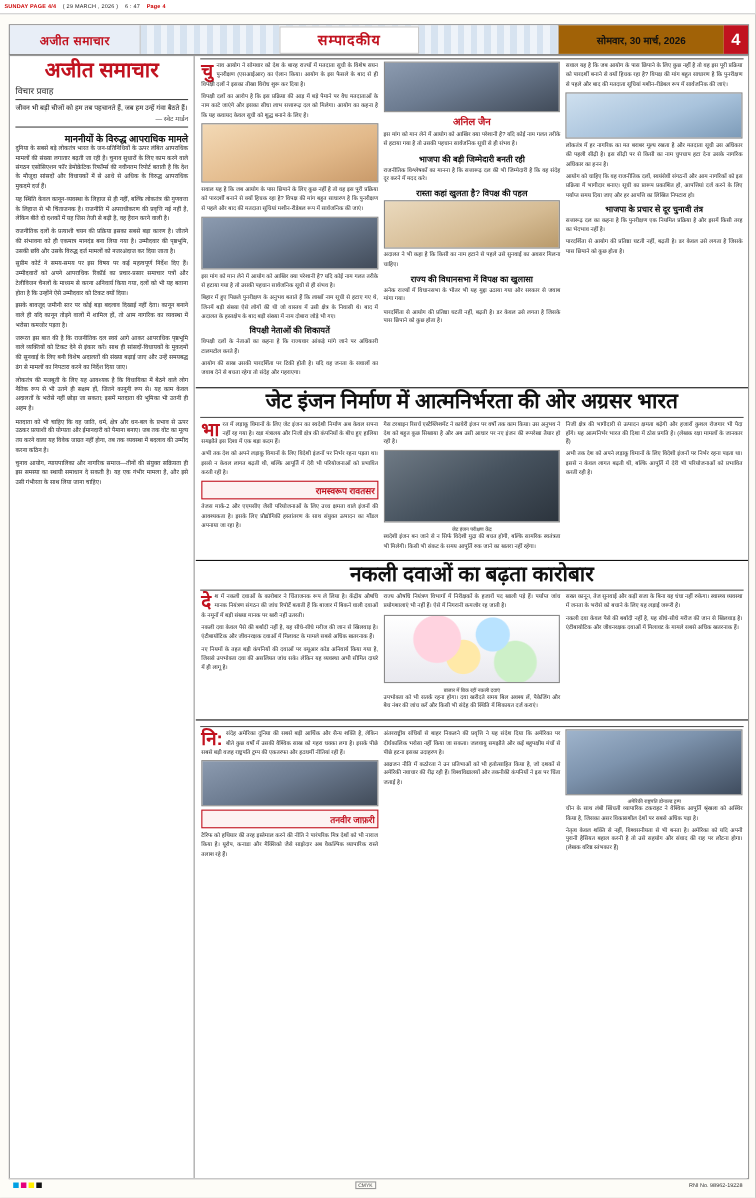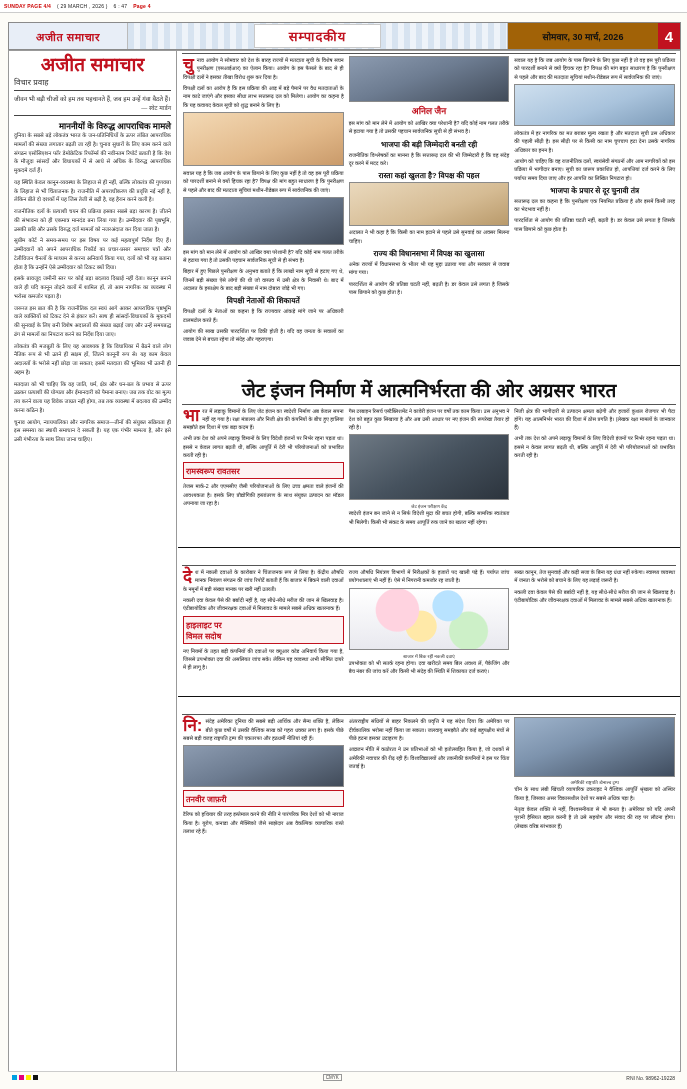--- a/index.html
+++ b/index.html
@@ -55,24 +55,24 @@
   .photo.pills{background:radial-gradient(circle at 30% 35%,#ffd3e0 0 18%,transparent 19%),
                 radial-gradient(circle at 62% 28%,#b9e3ff 0 14%,transparent 15%),
                 radial-gradient(circle at 45% 62%,#ffe9a8 0 16%,transparent 17%),
                 radial-gradient(circle at 75% 70%,#cdf0c8 0 15%,transparent 16%),
                 linear-gradient(180deg,#ffffff,#e9e9ef);}
   .photo.trump{background:linear-gradient(160deg,#9fb4cc 0%,#7d93ad 40%,#3f4c5e 100%);}
   .photo.books{background:linear-gradient(160deg,#ead9bd 0%,#d5bb93 60%,#b99a6b 100%);}
   .photo.people{background:linear-gradient(160deg,#cfe0ef 0%,#a9c3dc 55%,#7d9bb8 100%);}
   .cap{font-size:4.6px;text-align:center;color:#333;margin-top:1px;}
   
-  .sec{border-top:1.5px solid #111;margin-top:18px;padding-top:15px;}
+  .sec{border-top:1.5px solid #111;margin-top:5px;padding-top:3px;}
   .sec-head{font-size:19px;font-weight:bold;text-align:center;color:#111;line-height:1.1;}
   .dropcap{float:left;font-size:17px;font-weight:bold;color:#c1121f;line-height:.9;padding:1px 3px 0 0;}
-  .byline-box{border:1px solid #c1121f;background:#fdf2f2;text-align:left;padding:2px;margin:3px 0;}
+  .byline-box{border:1px solid #c1121f;background:#fdf2f2;text-align:right;padding:2px;margin:3px 0;}
   .byline-box .t{font-size:8px;font-weight:bold;color:#c1121f;}
   
   .botbar{position:absolute;left:8px;bottom:6px;width:671px;height:12px;border-top:1px solid #ccc;display:flex;align-items:center;justify-content:space-between;padding:0 4px;box-sizing:border-box;}
   .botbar .sq{display:flex;gap:2px;}
   .botbar .sq i{display:block;width:5px;height:5px;}
   .botbar .txt{font-size:5px;color:#333;}
   .cmyk{font-size:4.5px;color:#444;border:1px solid #999;padding:0 2px;}
 </style>
 </head>
 <body>
@@ -223,30 +223,27 @@
           <div class="gcol">
             <div class="body-text">
               <p>निजी क्षेत्र की भागीदारी से उत्पादन क्षमता बढ़ेगी और हजारों कुशल रोजगार भी पैदा होंगे। यह आत्मनिर्भर भारत की दिशा में ठोस प्रगति है। (लेखक रक्षा मामलों के जानकार हैं)</p>
               <p>अभी तक देश को अपने लड़ाकू विमानों के लिए विदेशी इंजनों पर निर्भर रहना पड़ता था। इससे न केवल लागत बढ़ती थी, बल्कि आपूर्ति में देरी भी परियोजनाओं को प्रभावित करती रही है।</p>
             </div>
           </div>
         </div>
       </div>
 
       <div class="sec">
+        <div class="sec-head">नकली दवाओं का बढ़ता कारोबार</div>
         <div class="hr-thin"></div>
         <div class="grid3">
           <div class="gcol">
             <div class="body-text">
               <p><span class="dropcap">दे</span><span>श में नकली दवाओं के कारोबार ने चिंताजनक रूप ले लिया है। केंद्रीय औषधि मानक नियंत्रण संगठन की जांच रिपोर्टें बताती हैं कि बाजार में बिकने वाली दवाओं के नमूनों में बड़ी संख्या मानक पर खरी नहीं उतरती।</span></p>
               <p>नकली दवा केवल पैसे की बर्बादी नहीं है, यह सीधे-सीधे मरीज की जान से खिलवाड़ है। एंटीबायोटिक और जीवनरक्षक दवाओं में मिलावट के मामले सबसे अधिक खतरनाक हैं।</p>
-            </div>
-            <div class="byline-box">
-              <div class="t" style="white-space:pre-line;">हाइलाइट पर
-विमल सदोष</div>
             </div>
             <div class="body-text">
               <p>नए नियमों के तहत बड़ी कंपनियों की दवाओं पर क्यूआर कोड अनिवार्य किया गया है, जिससे उपभोक्ता दवा की असलियत जांच सके। लेकिन यह व्यवस्था अभी सीमित दायरे में ही लागू है।</p>
             </div>
           </div>
           <div class="gcol">
             <div class="body-text">
               <p>राज्य औषधि नियंत्रण विभागों में निरीक्षकों के हजारों पद खाली पड़े हैं। पर्याप्त जांच प्रयोगशालाएं भी नहीं हैं। ऐसे में निगरानी कमजोर रह जाती है।</p>
             </div>
             <div class="photo pills" style="height:60px;margin:3px 0;"></div>

